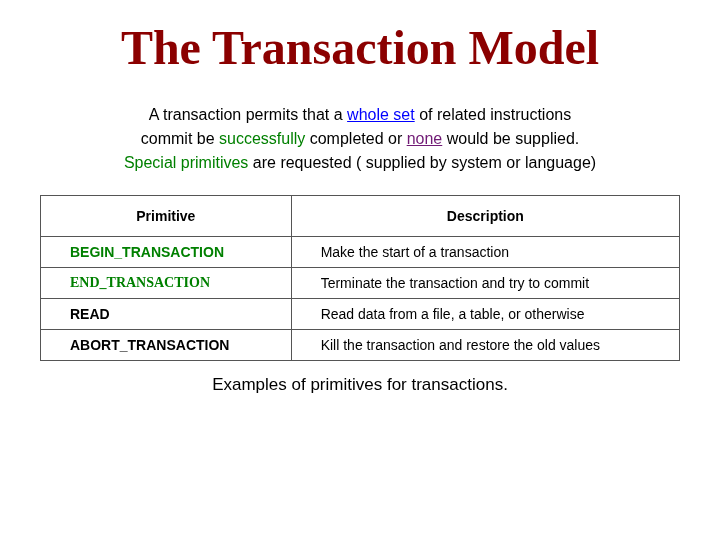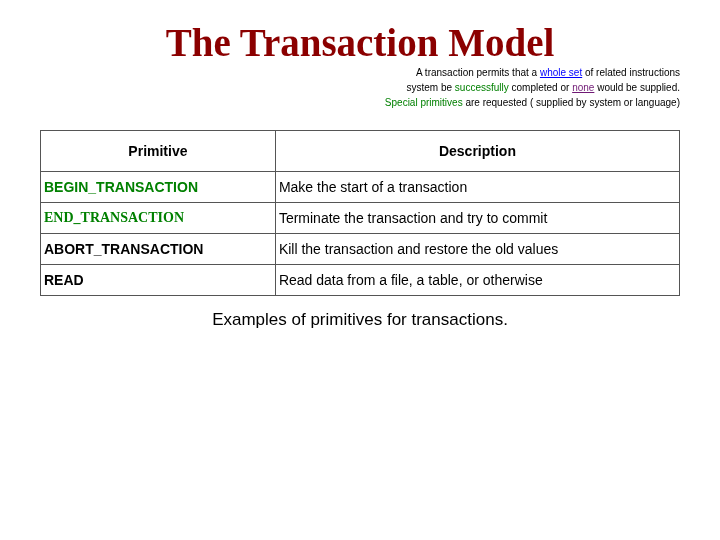--- a/index.html
+++ b/index.html
@@ -13,34 +13,35 @@
       height: 540px;
       background: #ffffff;
       font-family: Arial, sans-serif;
       display: flex;
       flex-direction: column;
       align-items: center;
       padding: 20px 40px;
     }
 
     #title {
-      font-size: 39px;
+      font-size: 48px;
       color: #8B0000;
       font-family: Georgia, serif;
-      margin-bottom: 0;
+      margin-bottom: 20px;
       text-align: center;
     }
 
     #intro {
-      font-size: 10px;
+      font-size: 16px;
       color: #000;
-      text-align: right;
+      text-align: center;
       width: 100%;
       line-height: 1.5;
       margin-bottom: 20px;
+      margin-top: 8px;
     }
 
     .whole-set {
       color: blue;
       text-decoration: underline;
     }
 
     .successfully {
       color: green;
     }
@@ -65,21 +66,21 @@
       border: 1px solid #555;
       padding: 12px 12px;
       text-align: center;
       background: #ffffff;
       font-weight: bold;
       font-size: 14px;
     }
 
     td {
       border: 1px solid #555;
-      padding: 7px 3px;
+      padding: 7px 29px;
       vertical-align: middle;
     }
 
     td:first-child {
       font-weight: bold;
     }
 
     .begin-tx {
       color: green;
     }
@@ -99,21 +100,21 @@
 <body>
 
 <h1 id="title">The Transaction Model</h1>
 
 <div id="intro">
   <span>
     <span>A transaction permits that a </span><span class="whole-set">whole set</span><span> of related instructions</span>
   </span>
   <br>
   <span>
-    <span>system be </span><span class="successfully">successfully</span><span> completed or </span><span class="none-word">none</span><span> would be supplied.</span>
+    <span>commit be </span><span class="successfully">successfully</span><span> completed or </span><span class="none-word">none</span><span> would be supplied.</span>
   </span>
   <br>
   <span>
     <span class="special-primitives">Special primitives</span><span> are requested ( supplied by system or language)</span>
   </span>
 </div>
 
 <table>
   <thead>
     <tr>
@@ -124,23 +125,23 @@
   <tbody id="table-body">
   <tr>
         <td class="begin-tx">BEGIN_TRANSACTION</td>
         <td>Make the start of a transaction</td>
       </tr>
       <tr>
         <td class="end-tx">END_TRANSACTION</td>
         <td>Terminate the transaction and try to commit</td>
       </tr>
       <tr>
+        <td>READ</td>
+        <td>Read data from a file, a table, or otherwise</td>
+      </tr>
+      <tr>
         <td>ABORT_TRANSACTION</td>
         <td>Kill the transaction and restore the old values</td>
-      </tr>
-      <tr>
-        <td>READ</td>
-        <td>Read data from a file, a table, or otherwise</td>
       </tr>
     </tbody>
 </table>
 
 <div class="caption">Examples of primitives for transactions.</div>
 
 </body></html>

